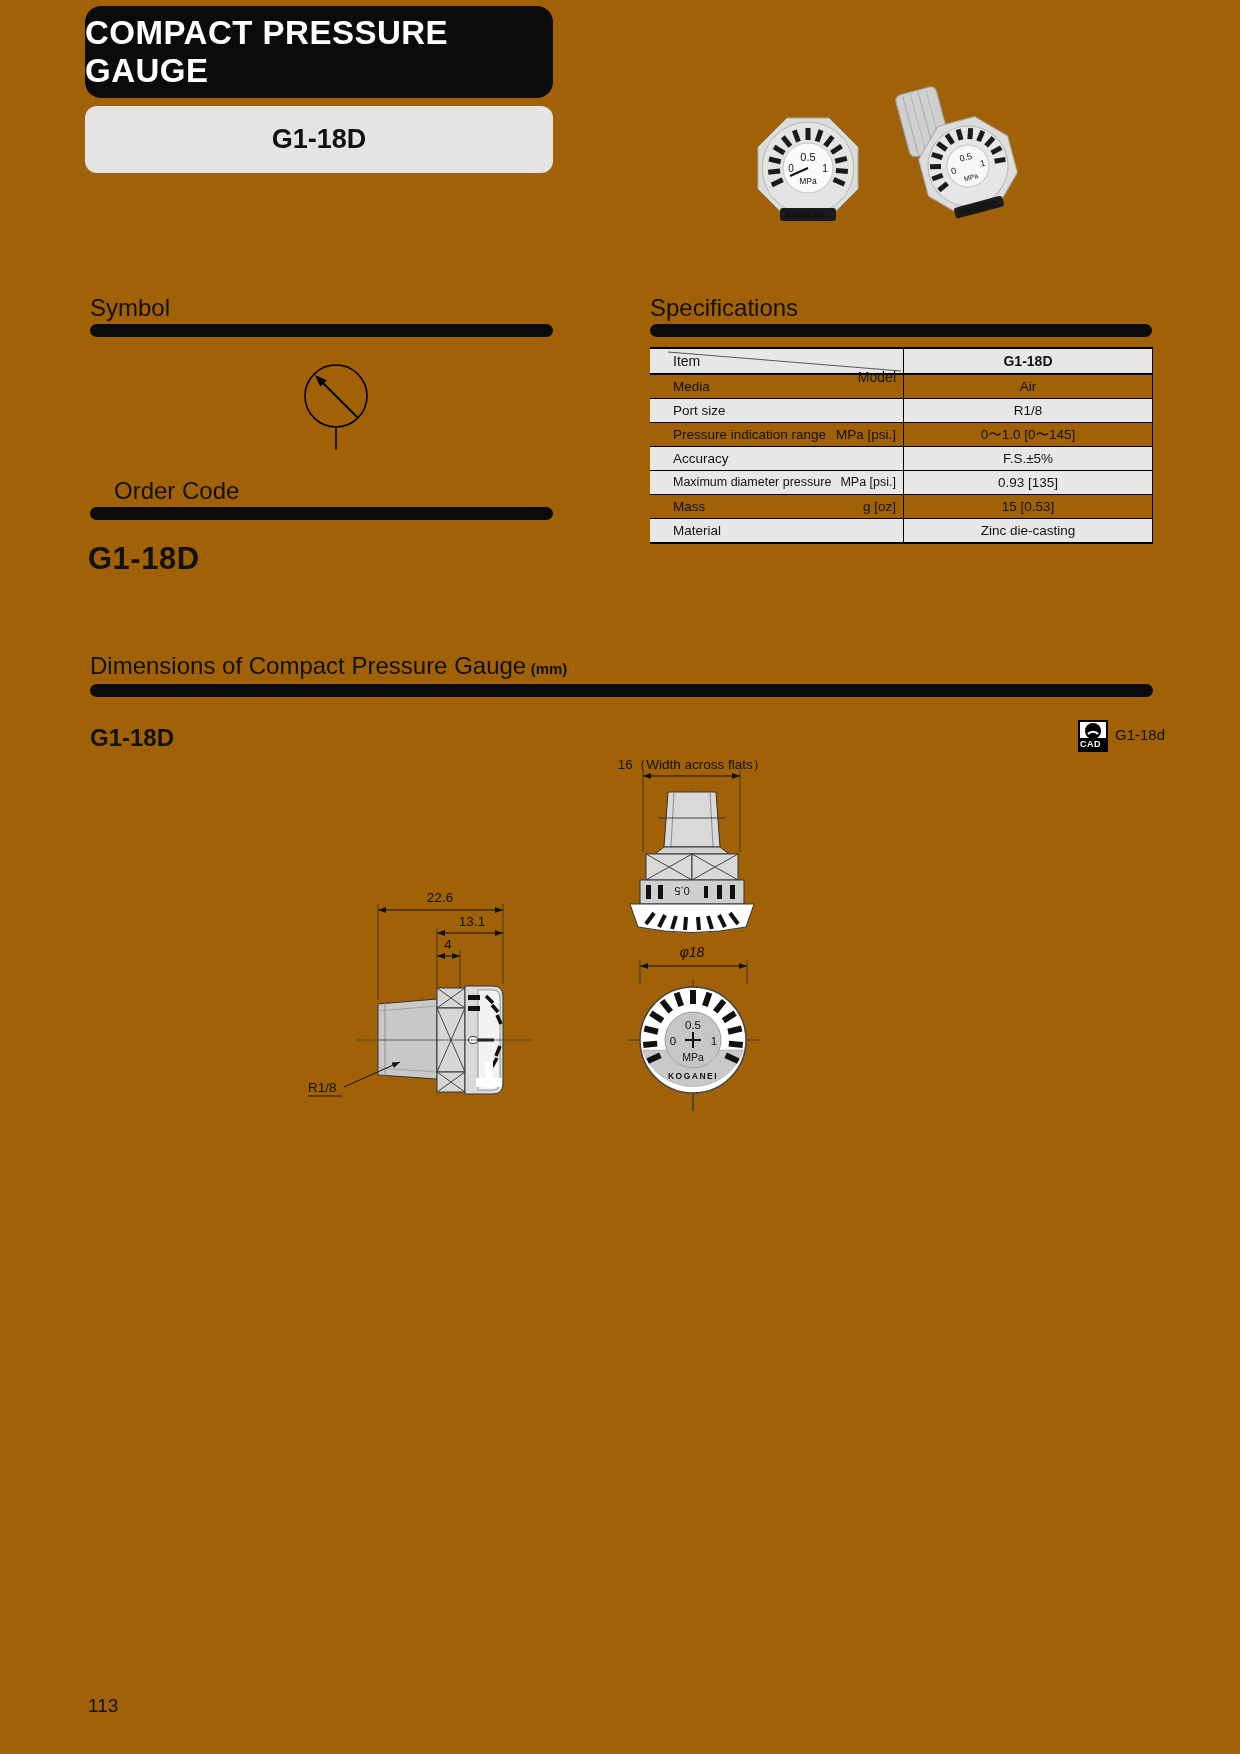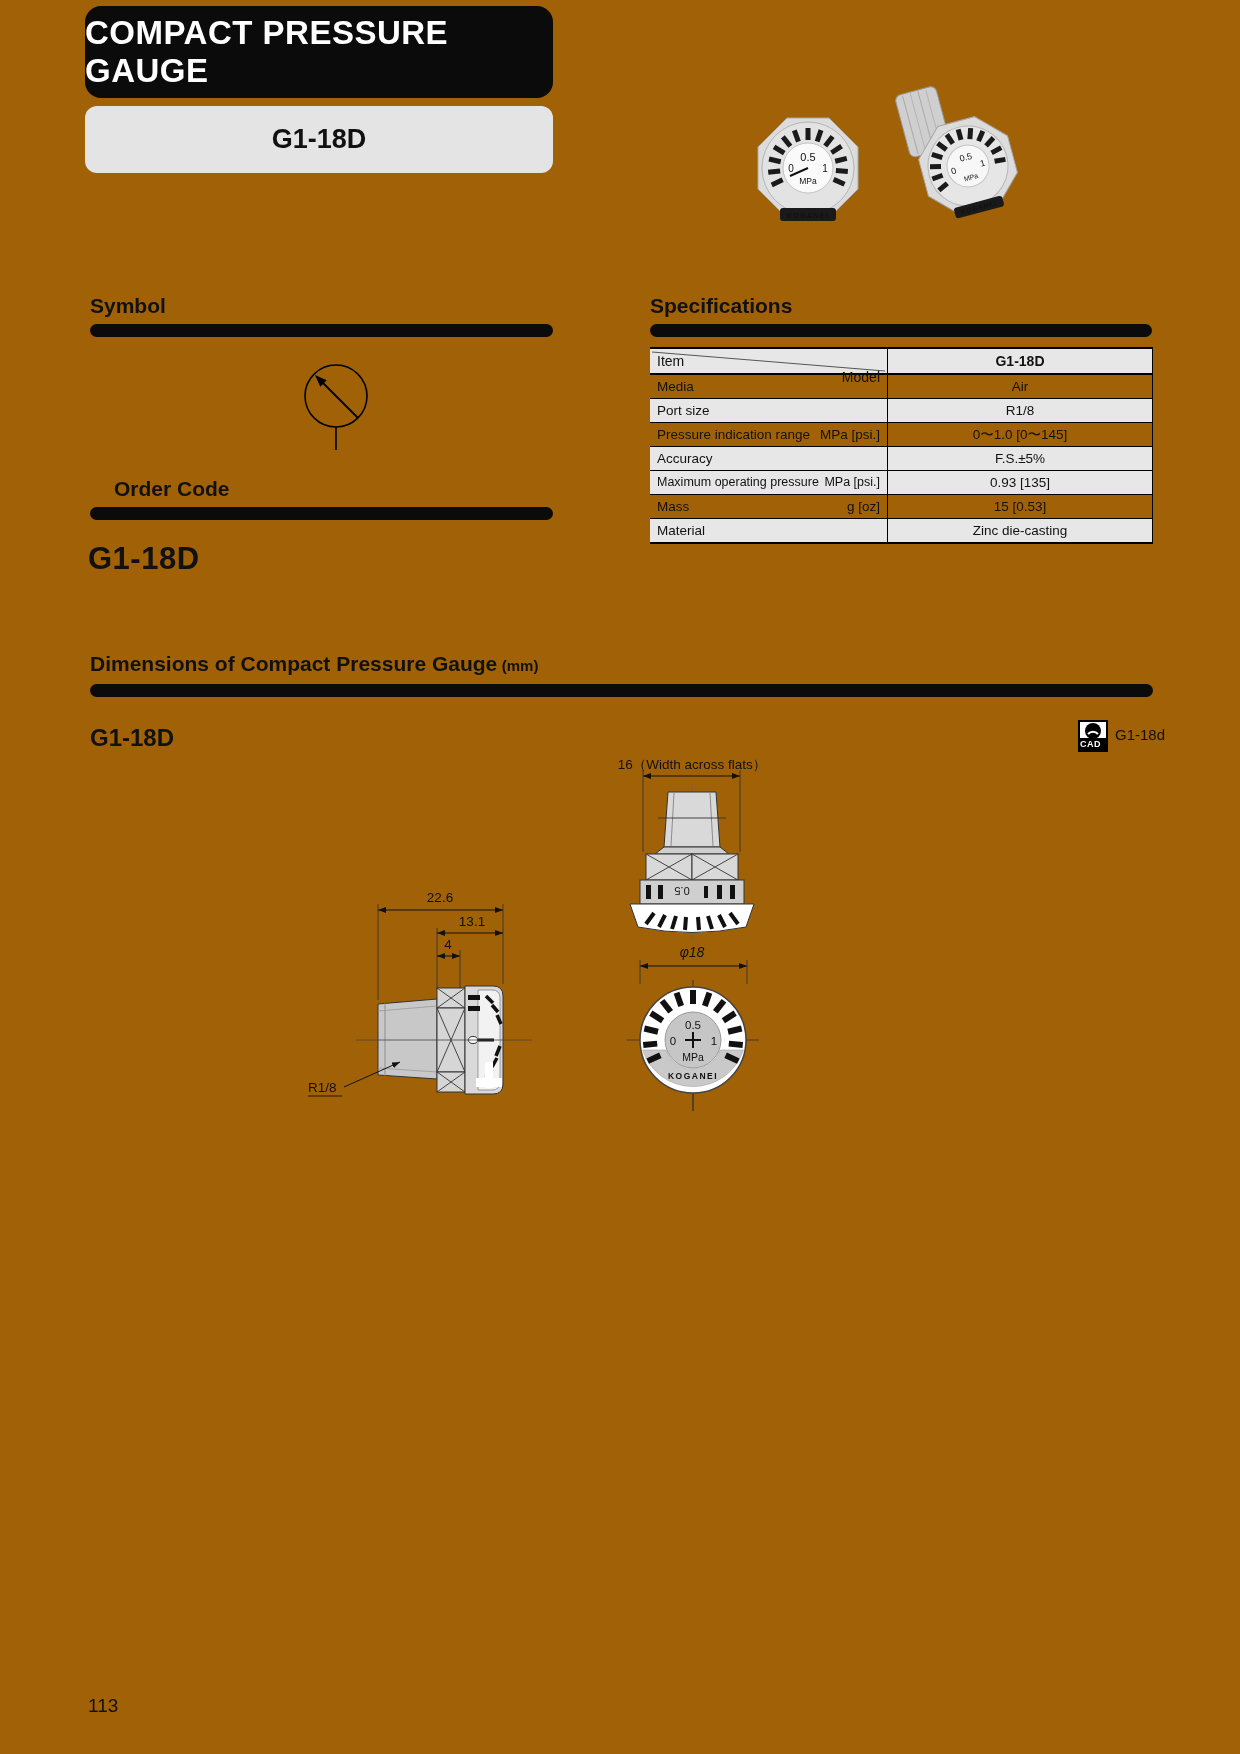--- a/index.html
+++ b/index.html
@@ -8,28 +8,28 @@
     font-family:"Liberation Sans","DejaVu Sans",sans-serif;color:#111;
     overflow:hidden;margin:0 auto;
   }
   .abs{position:absolute;}
   
   .hdr-black{left:85px;top:6px;width:468px;height:92px;background:#0b0b0b;border-radius:16px;
     display:flex;align-items:center;justify-content:center;color:#fff;font-size:33px;font-weight:bold;letter-spacing:.5px;}
   .hdr-gray{left:85px;top:106px;width:468px;height:67px;background:#e4e4e4;border-radius:12px;
     display:flex;align-items:center;justify-content:center;font-size:27px;font-weight:bold;}
   
-  .h2{font-size:21px;font-weight:bold;}
+  .h2{font-size:24px;font-weight:normal;}
   .bar{background:#0b0b0b;height:13px;border-radius:7px;}
   .h3{font-size:24px;font-weight:bold;}
   .bigcode{font-size:31px;font-weight:bold;letter-spacing:.5px;}
   
   #spec-table{left:650px;top:347px;width:502px;border-top:2px solid #000;border-bottom:2px solid #000;
     border-right:1px solid #000;font-size:13.5px;}
-  .srow{display:flex;height:23px;line-height:23px;border-bottom:1px solid #000;}
+  .srow{display:flex;height:23px;line-height:23px;border-bottom:1px solid #000;padding-left:16px;}
   .srow:last-child{border-bottom:none;}
   .srow.hdr{height:24px;line-height:24px;border-bottom:2px solid #000;font-size:14px;}
   .srow.shade{background:#e7e7e7;}
   .scell-l{width:237px;box-sizing:border-box;padding:0 7px;display:flex;justify-content:space-between;align-items:center;position:relative;}
   .scell-v{flex:1;border-left:1px solid #000;text-align:center;}
   .srow.hdr .scell-v{font-weight:bold;}
   .diag{position:absolute;left:0;top:0;width:100%;height:100%;}
   .condensed .scell-l{font-size:12.5px;}
   
   .cadbox{left:1078px;top:720px;width:30px;height:32px;border:2px solid #000;box-sizing:border-box;background:#fff;}
@@ -213,21 +213,21 @@
     </div>
     <div class="srow shade">
       <div class="scell-l">
           <span>Accuracy</span>
           <span></span>
         </div>
       <div class="scell-v">F.S.±5%</div>
     </div>
     <div class="srow shade condensed">
       <div class="scell-l">
-          <span>Maximum operating pressure</span>
+          <span>Maximum diameter pressure</span>
           <span>MPa [psi.]</span>
         </div>
       <div class="scell-v">0.93 [135]</div>
     </div>
     <div class="srow">
       <div class="scell-l">
           <span>Mass</span>
           <span>g [oz]</span>
         </div>
       <div class="scell-v">15 [0.53]</div>

